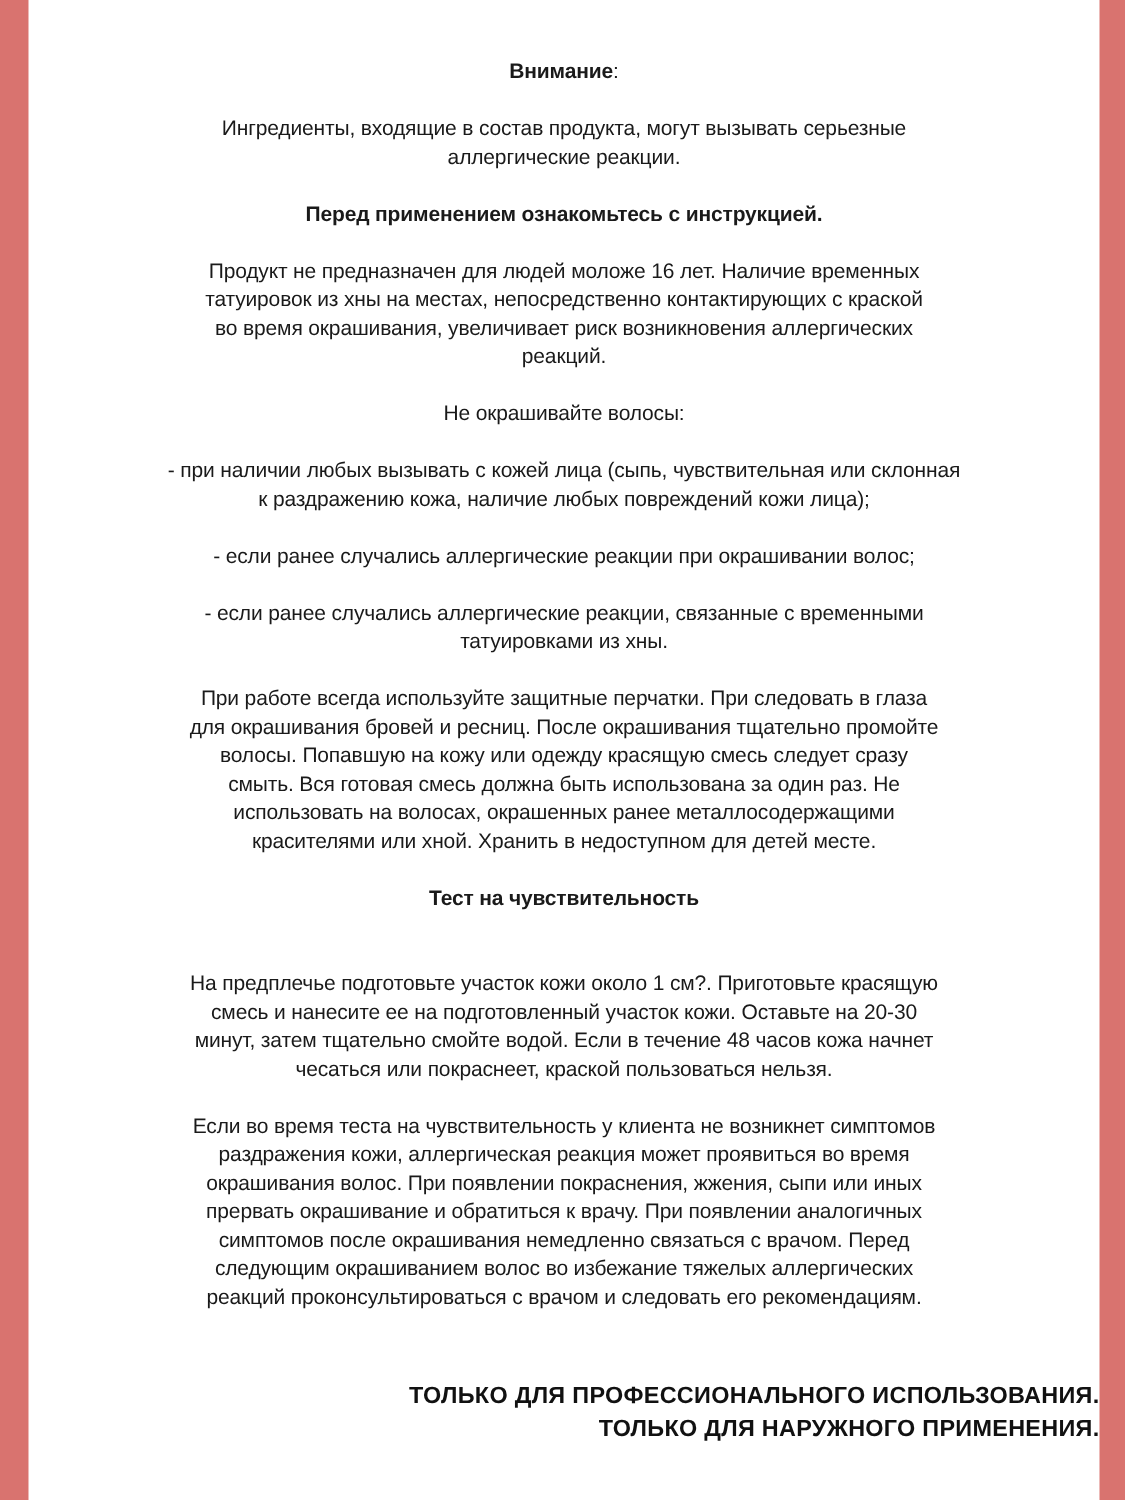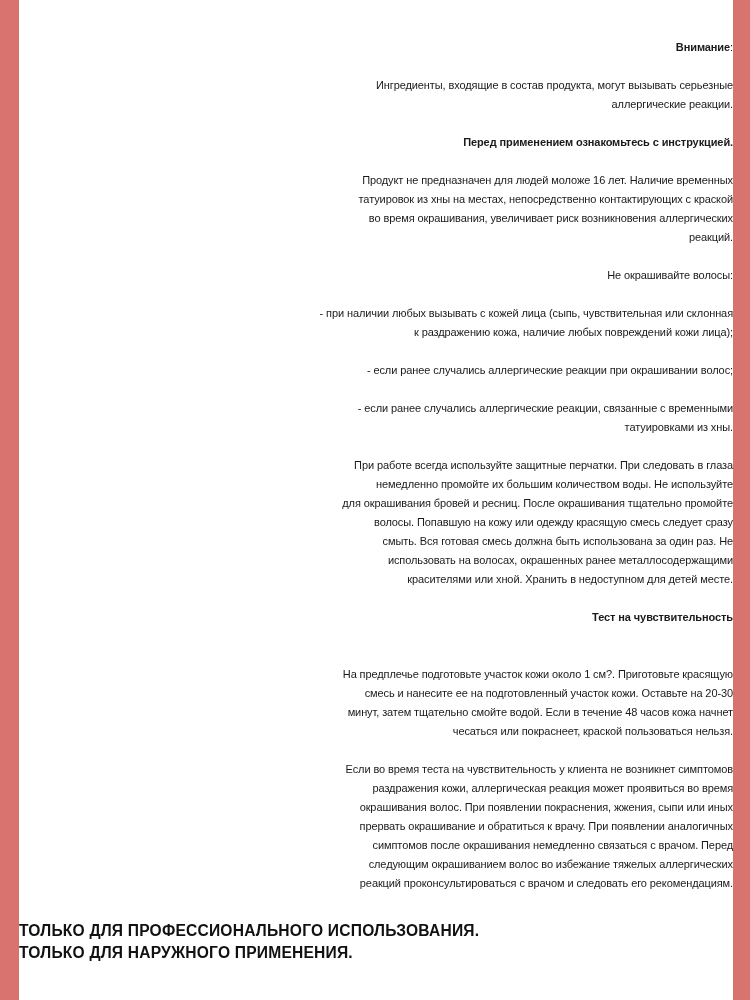--- a/index.html
+++ b/index.html
@@ -18,36 +18,36 @@
       top: 0;
       width: 714px;
       height: 1000px;
       background: #ffffff;
     }
     .content {
       position: absolute;
       left: 0;
       top: 38px;
       width: 714px;
-      text-align: right;
-      font-size: 11px;
+      text-align: center;
+      font-size: 14px;
       line-height: 19px;
       letter-spacing: -0.1px;
     }
     .content p { margin: 0; }
     .heading { font-weight: bold; }
     .heading .colon { font-weight: normal; }
     .gap-s { height: 19px; }
     .line { display: block; white-space: nowrap; }
     .footer {
       position: absolute;
       left: 0;
       top: 920px;
       width: 714px;
-      text-align: left;
+      text-align: right;
       font-weight: bold;
       font-size: 15.6px;
       line-height: 22px;
       letter-spacing: 0.2px;
       color: #111;
     }
   </style>
 </head>
 <body>
 
@@ -89,21 +89,20 @@
     <div class="gap-s"></div>
 
     <p>
       <span class="line">- если ранее случались аллергические реакции, связанные с временными</span>
       <span class="line">татуировками из хны.</span>
     </p>
     <div class="gap-s"></div>
 
     <p>
       <span class="line">При работе всегда используйте защитные перчатки. При следовать в глаза</span>
-      <span class="line">немедленно промойте их большим количеством воды. Не используйте</span>
       <span class="line">для окрашивания бровей и ресниц. После окрашивания тщательно промойте</span>
       <span class="line">волосы. Попавшую на кожу или одежду красящую смесь следует сразу</span>
       <span class="line">смыть. Вся готовая смесь должна быть использована за один раз. Не</span>
       <span class="line">использовать на волосах, окрашенных ранее металлосодержащими</span>
       <span class="line">красителями или хной. Хранить в недоступном для детей месте.</span>
     </p>
     <div class="gap-s"></div>
 
     <p class="heading">Тест на чувствительность</p>
     <div class="gap-s"></div>

